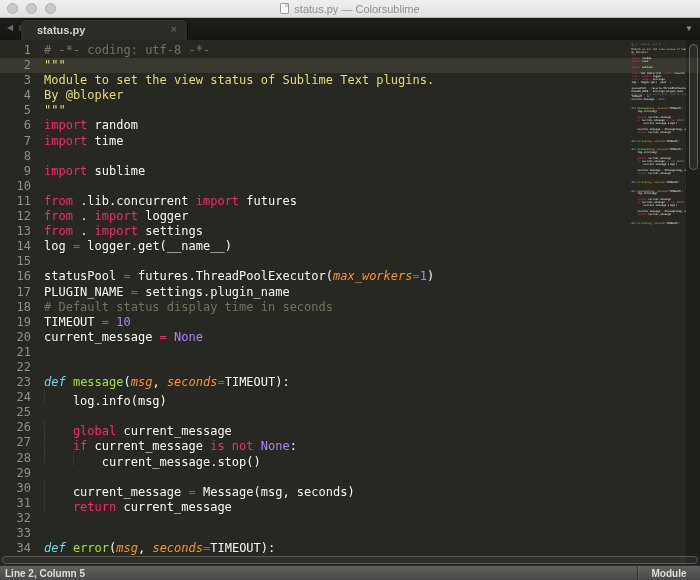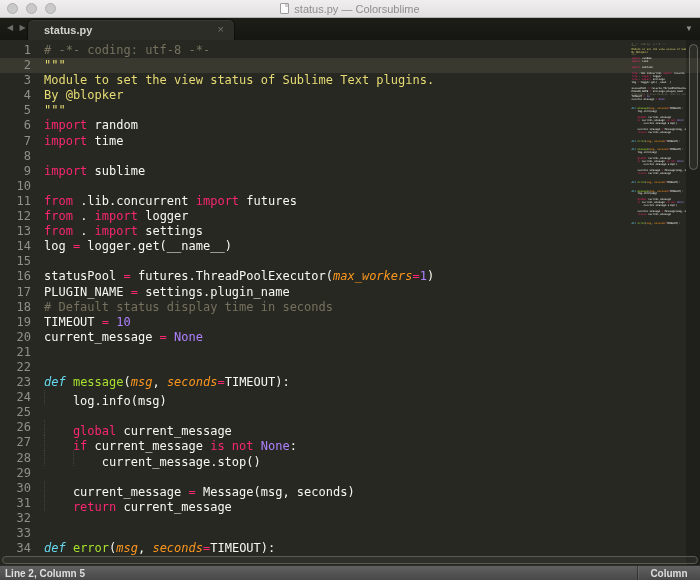--- a/index.html
+++ b/index.html
@@ -18,22 +18,22 @@
     border-radius:1px;box-sizing:border-box;position:relative;}
   .docicon:after{content:"";position:absolute;right:0;top:0;width:3px;height:3px;
     background:#d0d0d0;}
   .wtitle{font-size:11px;color:#8f8f8f;}
 
   
   .tabbar{position:absolute;top:18px;left:0;right:0;height:22px;background:#17180f;
     background:linear-gradient(#1d1e18,#151611);}
   .navarrows{position:absolute;left:7px;top:5px;color:#6d6d68;font-size:8px;}
   .navarrows span{margin-right:4px;cursor:default;}
-  .tab{position:absolute;left:28px;bottom:0;width:166px;height:20px;background:#2c2d27;
-    border-radius:5px 5px 0 0;box-shadow:inset 0 1px 0 rgba(255,255,255,.06),0 0 0 1px rgba(0,0,0,.4);padding-left:40px;}
+  .tab{position:absolute;left:21px;bottom:0;width:166px;height:20px;background:#2c2d27;
+    border-radius:5px 5px 0 0;box-shadow:inset 0 1px 0 rgba(255,255,255,.06),0 0 0 1px rgba(0,0,0,.4);}
   .tablabel{position:absolute;left:16px;top:4px;font-size:11px;font-weight:bold;color:#d3d3cd;}
   .tabclose{position:absolute;right:10px;top:4px;font-size:11px;color:#6f706a;line-height:11px;}
   .overflow{position:absolute;right:7px;top:6px;font-size:8px;color:#8f8f8a;}
 
   
   .editor{position:absolute;top:40px;left:0;right:0;bottom:15px;background:var(--bg);overflow:hidden;}
   .code{position:absolute;top:3px;left:0;right:0;
     font:12px/15.1px "DejaVu Sans Mono",monospace;white-space:pre;}
   .row{display:flex;height:15.1px;}
   .row.hl{background:var(--hl);}
@@ -105,16 +105,16 @@
     <div class="track"></div>
     <div class="minimap">
       <div class="mini-inner" id="mini"><div class="row"><span class="src"><span class="s-com"># -*- coding: utf-8 -*-</span></span></div><div class="row"><span class="src"><span class="s-str">"""</span></span></div><div class="row"><span class="src"><span class="s-str">Module to set the view status of Sublime Text plugins.</span></span></div><div class="row"><span class="src"><span class="s-str">By @blopker</span></span></div><div class="row"><span class="src"><span class="s-str">"""</span></span></div><div class="row"><span class="src"><span class="s-kw">import</span><span class="s-pln"> random</span></span></div><div class="row"><span class="src"><span class="s-kw">import</span><span class="s-pln"> time</span></span></div><div class="row"><span class="src"></span></div><div class="row"><span class="src"><span class="s-kw">import</span><span class="s-pln"> sublime</span></span></div><div class="row"><span class="src"></span></div><div class="row"><span class="src"><span class="s-kw">from</span><span class="s-pln"> .lib.concurrent </span><span class="s-kw">import</span><span class="s-pln"> futures</span></span></div><div class="row"><span class="src"><span class="s-kw">from</span><span class="s-pln"> . </span><span class="s-kw">import</span><span class="s-pln"> logger</span></span></div><div class="row"><span class="src"><span class="s-kw">from</span><span class="s-pln"> . </span><span class="s-kw">import</span><span class="s-pln"> settings</span></span></div><div class="row"><span class="src"><span class="s-pln">log </span><span class="s-kw">=</span><span class="s-pln"> logger.get(__name__)</span></span></div><div class="row"><span class="src"></span></div><div class="row"><span class="src"><span class="s-pln">statusPool </span><span class="s-kw">=</span><span class="s-pln"> futures.ThreadPoolExecutor(</span></span></div><div class="row"><span class="src"><span class="s-pln">PLUGIN_NAME </span><span class="s-kw">=</span><span class="s-pln"> settings.plugin_name</span></span></div><div class="row"><span class="src"><span class="s-com"># Default status display time in seconds</span></span></div><div class="row"><span class="src"><span class="s-pln">TIMEOUT </span><span class="s-kw">=</span><span class="s-pln"> </span><span class="s-cst">10</span></span></div><div class="row"><span class="src"><span class="s-pln">current_message </span><span class="s-kw">=</span><span class="s-pln"> </span><span class="s-cst">None</span></span></div><div class="row"><span class="src"></span></div><div class="row"><span class="src"></span></div><div class="row"><span class="src"><span class="s-def">def</span><span class="s-pln"> </span><span class="s-fn">message</span><span class="s-pln">(</span><span class="s-par">msg</span><span class="s-pln">, </span><span class="s-par">seconds</span><span class="s-kw">=</span><span class="s-pln">TIMEOUT):</span></span></div><div class="row"><span class="src"><span class="s-pln">    log.info(msg)</span></span></div><div class="row"><span class="src"></span></div><div class="row"><span class="src"><span class="s-pln">    </span><span class="s-kw">global</span><span class="s-pln"> current_message</span></span></div><div class="row"><span class="src"><span class="s-pln">    </span><span class="s-kw">if</span><span class="s-pln"> current_message </span><span class="s-kw">is</span><span class="s-pln"> </span><span class="s-kw">not</span><span class="s-pln"> </span><span class="s-cst">None</span><span class="s-pln">:</span></span></div><div class="row"><span class="src"><span class="s-pln">        current_message.stop()</span></span></div><div class="row"><span class="src"></span></div><div class="row"><span class="src"><span class="s-pln">    current_message </span><span class="s-kw">=</span><span class="s-pln"> Message(msg, seconds)</span></span></div><div class="row"><span class="src"><span class="s-pln">    </span><span class="s-kw">return</span><span class="s-pln"> current_message</span></span></div><div class="row"><span class="src"></span></div><div class="row"><span class="src"></span></div><div class="row"><span class="src"><span class="s-def">def</span><span class="s-pln"> </span><span class="s-fn">error</span><span class="s-pln">(</span><span class="s-par">msg</span><span class="s-pln">, </span><span class="s-par">seconds</span><span class="s-kw">=</span><span class="s-pln">TIMEOUT):</span></span></div><div class="row"><span class="src"></span></div><div class="row"><span class="src"></span></div><div class="row"><span class="src"><span class="s-def">def</span><span class="s-pln"> </span><span class="s-fn">message</span><span class="s-pln">(</span><span class="s-par">msg</span><span class="s-pln">, </span><span class="s-par">seconds</span><span class="s-kw">=</span><span class="s-pln">TIMEOUT):</span></span></div><div class="row"><span class="src"><span class="s-pln">    log.info(msg)</span></span></div><div class="row"><span class="src"></span></div><div class="row"><span class="src"><span class="s-pln">    </span><span class="s-kw">global</span><span class="s-pln"> current_message</span></span></div><div class="row"><span class="src"><span class="s-pln">    </span><span class="s-kw">if</span><span class="s-pln"> current_message </span><span class="s-kw">is</span><span class="s-pln"> </span><span class="s-kw">not</span><span class="s-pln"> </span><span class="s-cst">None</span><span class="s-pln">:</span></span></div><div class="row"><span class="src"><span class="s-pln">        current_message.stop()</span></span></div><div class="row"><span class="src"></span></div><div class="row"><span class="src"><span class="s-pln">    current_message </span><span class="s-kw">=</span><span class="s-pln"> Message(msg, seconds)</span></span></div><div class="row"><span class="src"><span class="s-pln">    </span><span class="s-kw">return</span><span class="s-pln"> current_message</span></span></div><div class="row"><span class="src"></span></div><div class="row"><span class="src"></span></div><div class="row"><span class="src"><span class="s-def">def</span><span class="s-pln"> </span><span class="s-fn">error</span><span class="s-pln">(</span><span class="s-par">msg</span><span class="s-pln">, </span><span class="s-par">seconds</span><span class="s-kw">=</span><span class="s-pln">TIMEOUT):</span></span></div><div class="row"><span class="src"></span></div><div class="row"><span class="src"></span></div><div class="row"><span class="src"><span class="s-def">def</span><span class="s-pln"> </span><span class="s-fn">message</span><span class="s-pln">(</span><span class="s-par">msg</span><span class="s-pln">, </span><span class="s-par">seconds</span><span class="s-kw">=</span><span class="s-pln">TIMEOUT):</span></span></div><div class="row"><span class="src"><span class="s-pln">    log.info(msg)</span></span></div><div class="row"><span class="src"></span></div><div class="row"><span class="src"><span class="s-pln">    </span><span class="s-kw">global</span><span class="s-pln"> current_message</span></span></div><div class="row"><span class="src"><span class="s-pln">    </span><span class="s-kw">if</span><span class="s-pln"> current_message </span><span class="s-kw">is</span><span class="s-pln"> </span><span class="s-kw">not</span><span class="s-pln"> </span><span class="s-cst">None</span><span class="s-pln">:</span></span></div><div class="row"><span class="src"><span class="s-pln">        current_message.stop()</span></span></div><div class="row"><span class="src"></span></div><div class="row"><span class="src"><span class="s-pln">    current_message </span><span class="s-kw">=</span><span class="s-pln"> Message(msg, seconds)</span></span></div><div class="row"><span class="src"><span class="s-pln">    </span><span class="s-kw">return</span><span class="s-pln"> current_message</span></span></div><div class="row"><span class="src"></span></div><div class="row"><span class="src"></span></div><div class="row"><span class="src"><span class="s-def">def</span><span class="s-pln"> </span><span class="s-fn">error</span><span class="s-pln">(</span><span class="s-par">msg</span><span class="s-pln">, </span><span class="s-par">seconds</span><span class="s-kw">=</span><span class="s-pln">TIMEOUT):</span></span></div></div>
     </div>
     <div class="vscroll"></div>
     <div class="hscroll"></div>
   </div>
 
   <div class="statusbar">
     <span class="sb-left">Line 2, Column 5</span>
-    <span class="sb-cell sb-lang">Column</span>
+    <span class="sb-cell sb-lang">Module</span>
   </div>
 
 </div>
 
 </body></html>

